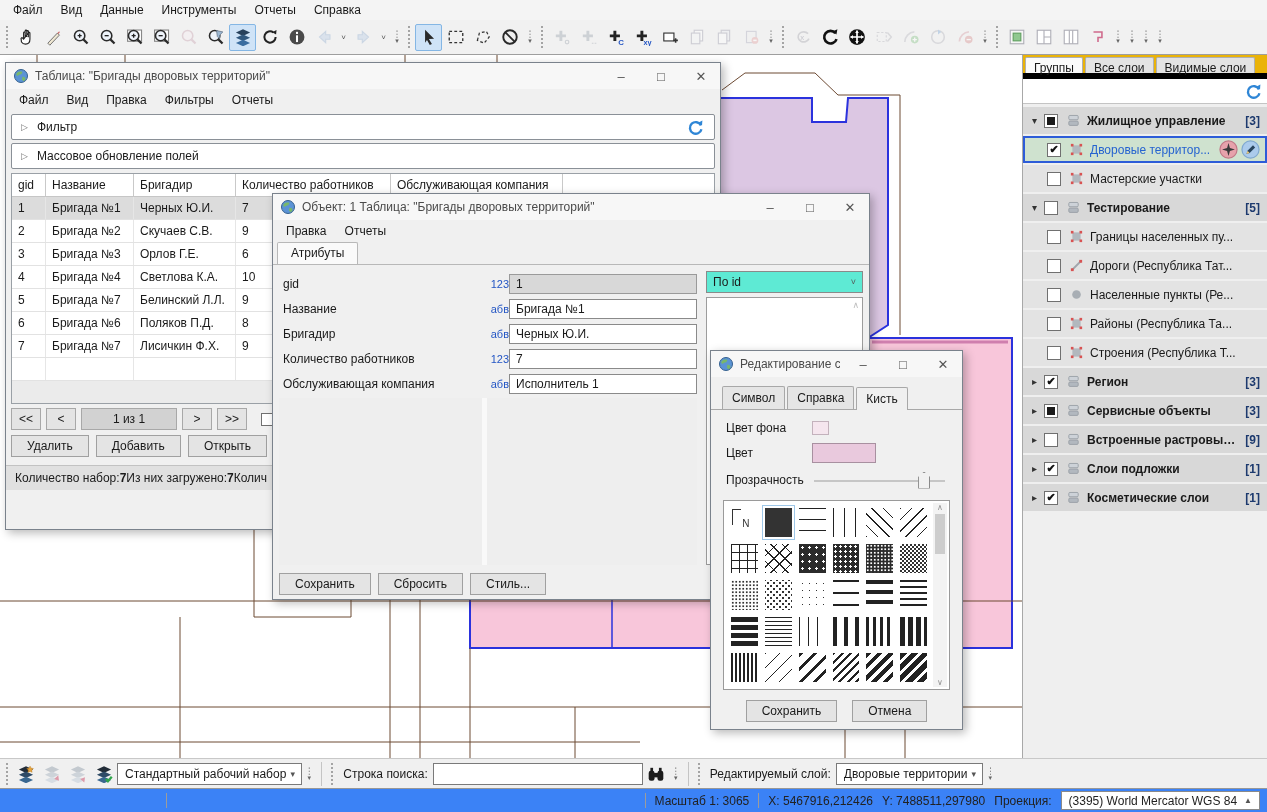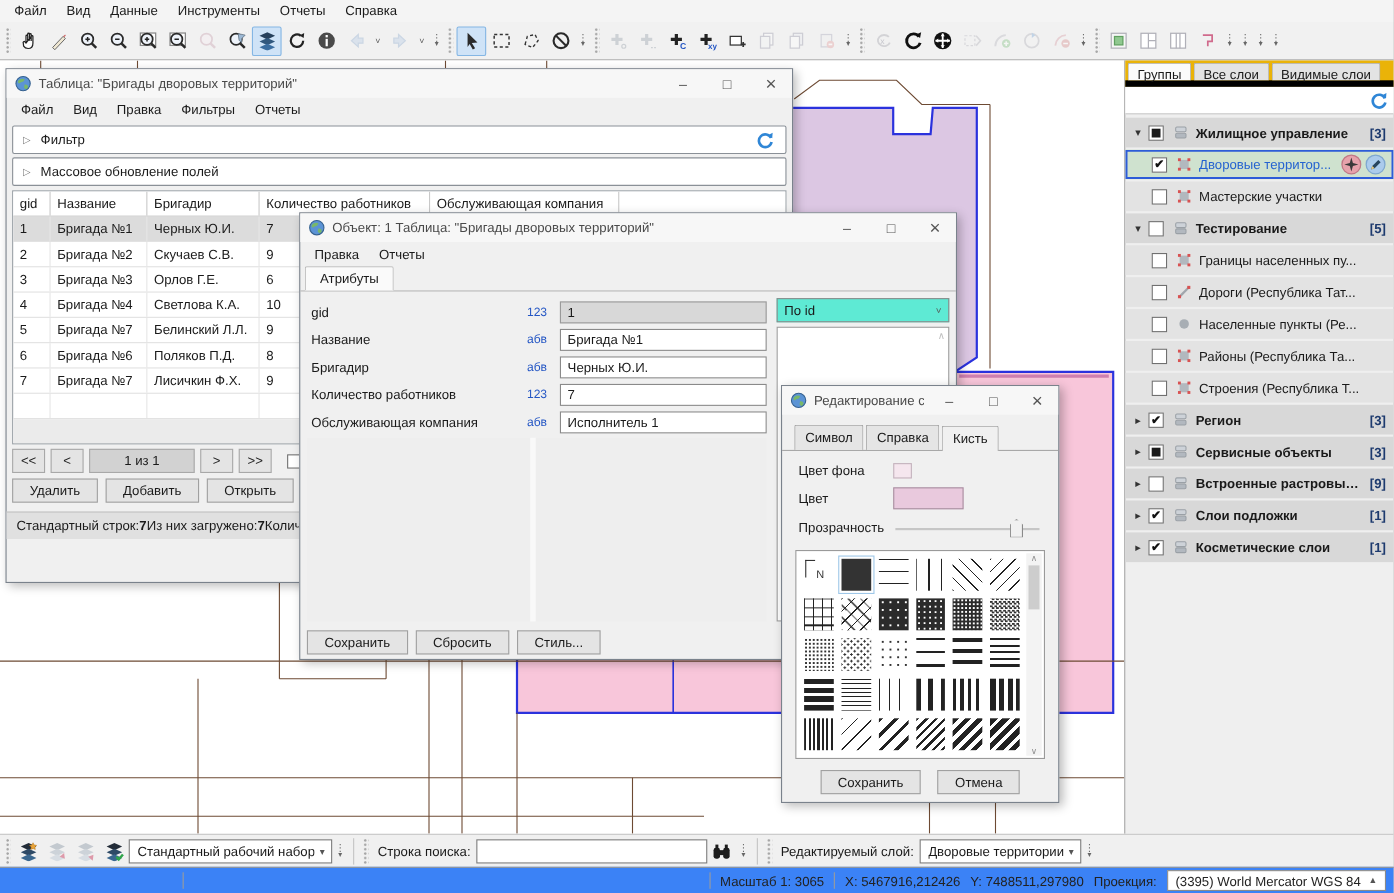--- a/index.html
+++ b/index.html
@@ -78,21 +78,21 @@
 .brow{height:26px;display:flex;gap:7px;padding:0 5px;margin-top:3px;flex:none}
 .tstat{margin-top:4px;height:25px;background:#e0e0e0;border-top:1px solid #c2c2c2;display:flex;align-items:center;padding:0 9px;flex:none;white-space:nowrap;overflow:hidden}
 
 #win-object{left:272px;top:193px;width:598px;height:407px;z-index:20}
 .otabs{height:23px;display:flex;padding-left:4px;border-bottom:1px solid #b8b8b8;flex:none}
 .otab{padding:3px 13px;background:#fafafa;border:1px solid #b8b8b8;border-bottom:none;border-radius:2px 2px 0 0}
 .obody{flex:1;display:flex;padding:6px 6px 4px;gap:9px;overflow:hidden}
 .ofl{width:418px;display:flex;flex-direction:column;flex:none}
 .ofrow{height:25px;display:flex;align-items:center;flex:none}
 .oflab{width:200px;padding-left:4px;white-space:nowrap;overflow:hidden}
-.oftype{width:30px;color:#2456c4;font-size:11px;text-align:left;flex:none}
+.oftype{width:30px;color:#2456c4;font-size:11px;text-align:right;flex:none}
 .ofval{flex:1;height:20px;background:#fff;border:1px solid #8a8a8a;padding:1px 6px;display:flex;align-items:center;white-space:nowrap;overflow:hidden}
 .ofval.ro{background:#d8d8d8;border-color:#9a9a9a}
 .ofiller{flex:1;position:relative;background:#eee;margin-top:2px}
 .ofiller:before{content:"";position:absolute;left:203px;top:0;bottom:0;width:5px;background:#f9f9f9}
 .orx{flex:1;display:flex;flex-direction:column;gap:4px}
 .osel{height:22px;background:#5eead4;border:1px solid #8a8a8a;display:flex;align-items:center;padding:0 6px;flex:none}
 .osel .cv{flex:1}
 .da{color:#555;font-size:9px}
 .olist{flex:1;background:#fff;border:1px solid #9c9c9c;position:relative}
 .olist .sa{position:absolute;right:3px;top:2px;color:#c0c0c0;font-size:9px}
@@ -796,21 +796,21 @@
       <div class="pgb">&gt;&gt;</div>
       <div class="pgcb"></div>
       <span>П</span>
     </div>
     <div class="brow" id="tw-buttons">
         <div class="btn">Удалить</div>
         <div class="btn">Добавить</div>
         <div class="btn">Открыть</div>
       </div>
     <div class="tstat" id="tw-status">
-        <span>Стандартный строк: </span>
+        <span>Количество набор: </span>
         <b>7</b>
         <span>  Из них загружено: </span>
         <b>7</b>
         <span>  Колич</span>
       </div>
   </div>
 
   <div id="win-object" class="win">
     <div class="tbar">
       <span id="ow-globe">

